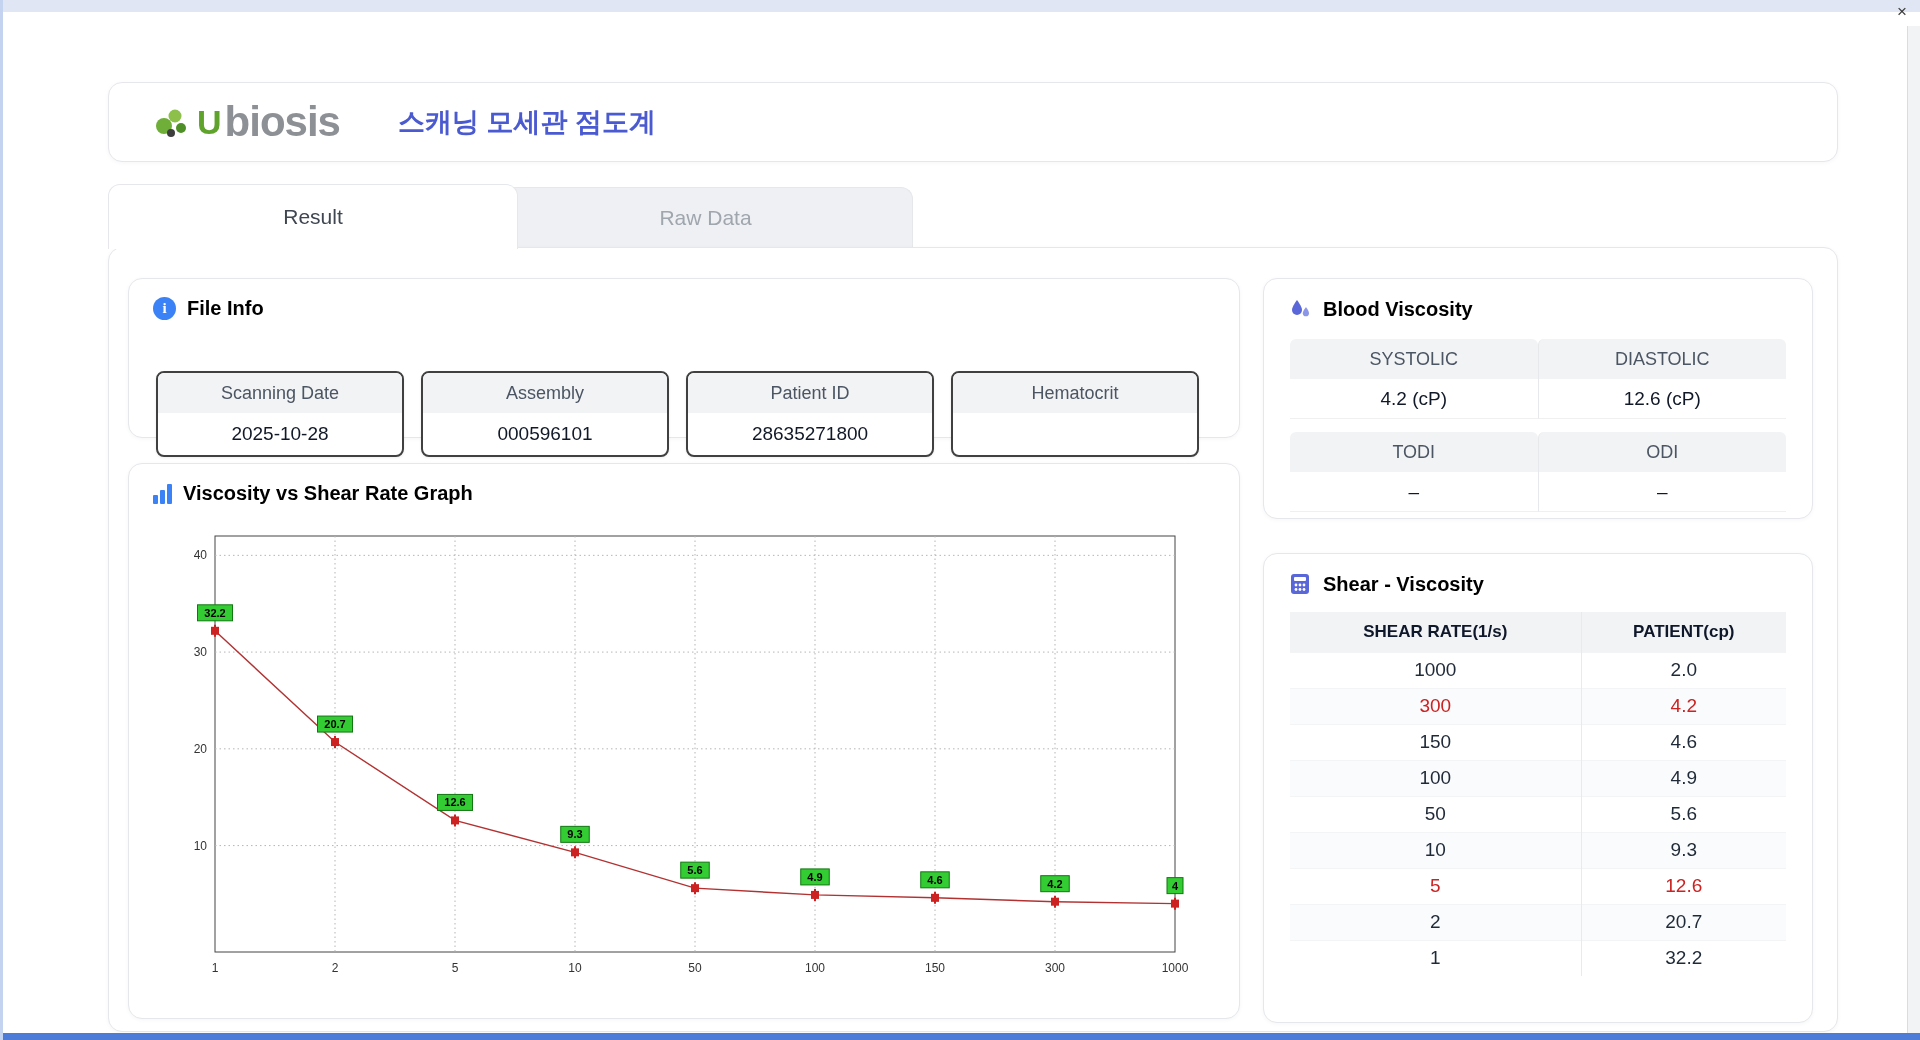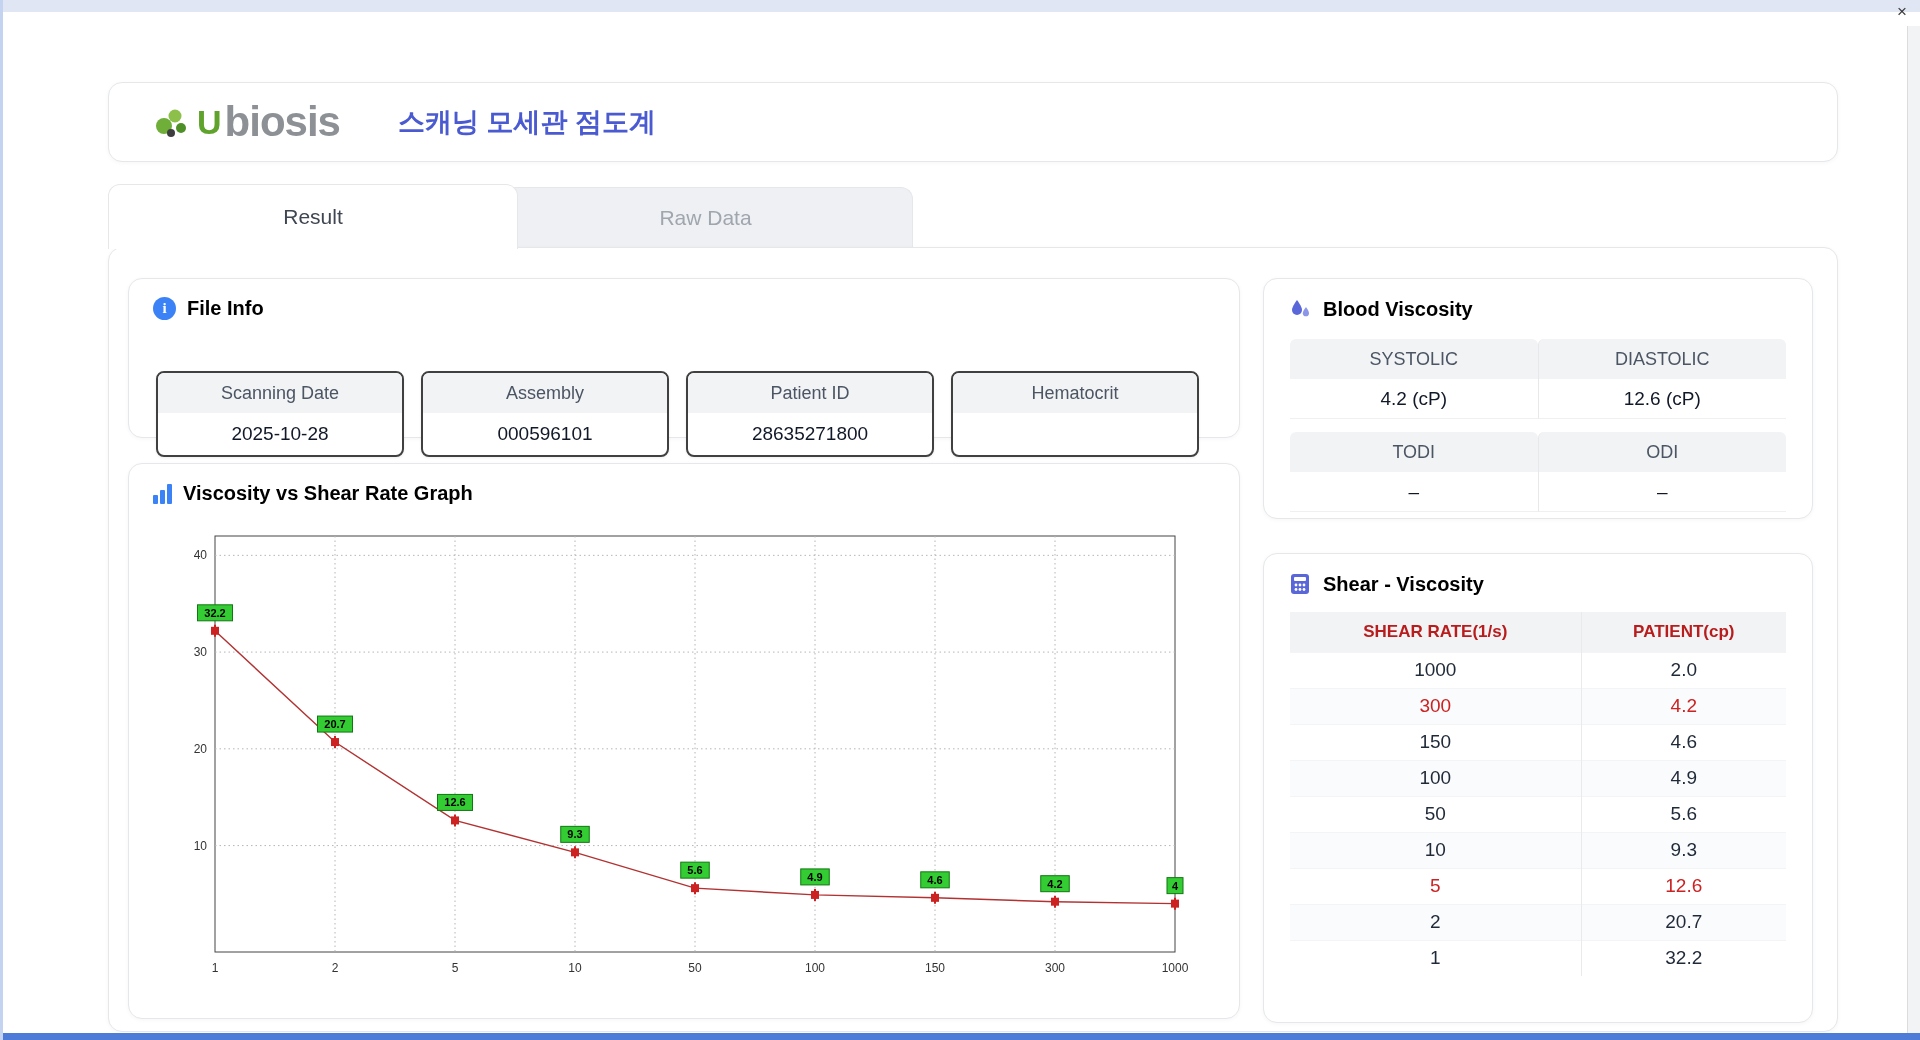--- a/index.html
+++ b/index.html
@@ -70,21 +70,21 @@
   .bv-table { position:absolute; left:26px; right:26px; top:60px; }
   .bv-row { display:flex; }
   .bv-cell { flex:1; height:40px; display:flex; align-items:center; justify-content:center; }
   .bv-head { background:#f2f3f5; color:#4b5563; font-size:18px; border-radius:6px 6px 0 0; }
   .bv-val  { font-size:19px; color:#111827; border-bottom:1px solid #f0f0f0; }
   .bv-val + .bv-val, .bv-head + .bv-head { border-left:1px solid #e6e8eb; }
   .bv-gap { height:13px; }
 
   
   .sv-table { position:absolute; left:26px; top:58px; width:496px; border-collapse:collapse; }
-  .sv-table th { background:#f2f3f5; height:40px; font-size:17px; font-weight:600; color:#b91c1c; }
+  .sv-table th { background:#f2f3f5; height:40px; font-size:17px; font-weight:600; color:#0f172a; }
   .sv-table td { height:36px; font-size:19px; text-align:center; color:#1f2937;
                  border-top:1px solid #f3f4f6; }
   .sv-table th + th, .sv-table td + td { border-left:1px solid #e9eaec; }
   .sv-table tbody tr:nth-child(even) { background:#fafbfc; }
   .sv-table tr.hl td { color:#cc2222; }
 
   
   .chart-wrap { position:absolute; left:36px; top:58px; width:1040px; height:480px; }
   svg text { font-family:"Liberation Sans", sans-serif; }
 </style>

